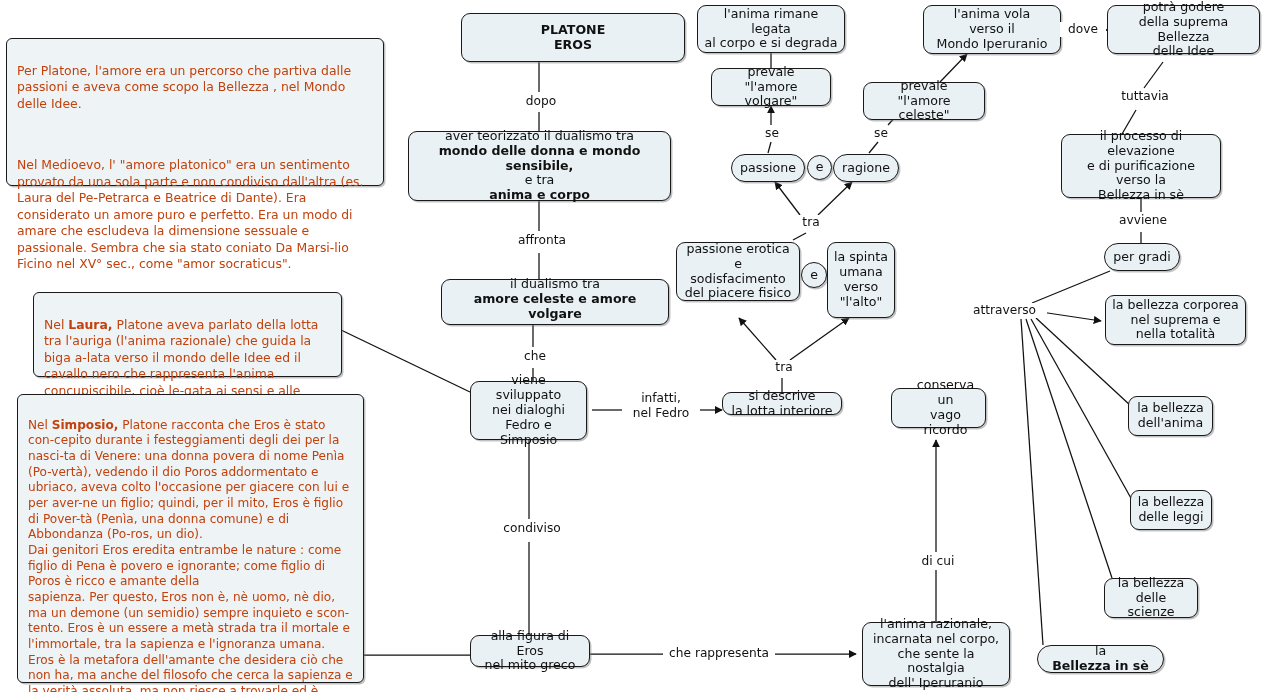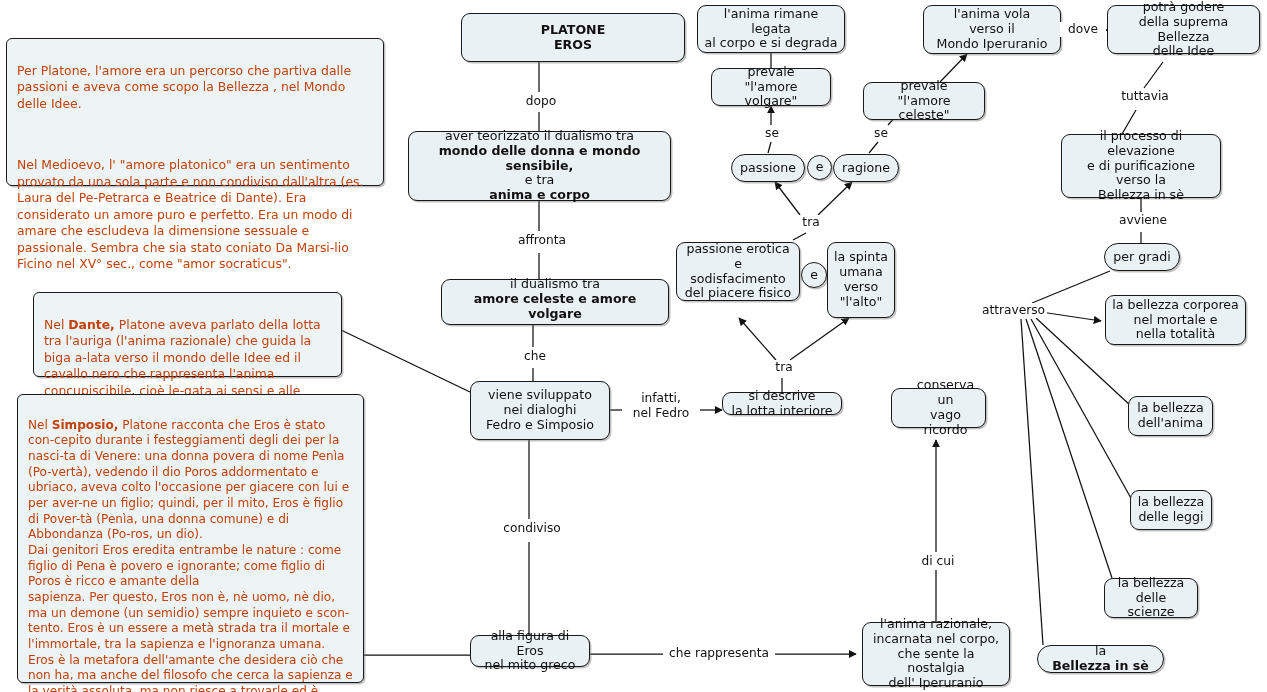--- a/index.html
+++ b/index.html
@@ -144,21 +144,21 @@
     </g>
   </svg>
 
   <div class="textbox" style="left:6px; top:38px; width:378px; height:148px;">
     <div>Per Platone, l'amore era un percorso che partiva dalle passioni e aveva come scopo la Bellezza , nel Mondo delle Idee.</div>
     <div style="height:12px"></div>
     <div>Nel Medioevo, l' "amore platonico" era un sentimento provato da una sola parte e non condiviso dall'altra (es. Laura del Pe-Petrarca e Beatrice di Dante). Era considerato un amore puro e perfetto. Era un modo di amare che escludeva la dimensione sessuale e passionale. Sembra che sia stato coniato Da Marsi-lio Ficino nel XV° sec., come "amor socraticus".</div>
   </div>
 
   <div class="textbox" style="left:33px; top:292px; width:309px; height:85px;">
-    <span>Nel </span><b>Dante,</b><span> Platone aveva parlato della lotta tra l'auriga (l'anima razionale) che guida la biga a-lata verso il mondo delle Idee ed il cavallo nero che rappresenta l'anima concupiscibile, cioè le-gata ai sensi e alle passioni.</span>
+    <span>Nel </span><b>Laura,</b><span> Platone aveva parlato della lotta tra l'auriga (l'anima razionale) che guida la biga a-lata verso il mondo delle Idee ed il cavallo nero che rappresenta l'anima concupiscibile, cioè le-gata ai sensi e alle passioni.</span>
   </div>
 
   <div class="textbox" style="left:17px; top:394px; width:347px; height:289px; font-size:12.1px; line-height:1.295;">
     <span>Nel </span><b>Simposio,</b><span> Platone racconta che Eros è stato con-cepito durante i festeggiamenti degli dei per la nasci-ta di Venere: una donna povera di nome Penìa (Po-vertà), vedendo il dio Poros addormentato e ubriaco, aveva colto l'occasione per giacere con lui e per aver-ne un figlio; quindi, per il mito, Eros è figlio di Pover-tà (Penìa, una donna comune) e di Abbondanza (Po-ros, un dio).
 Dai genitori Eros eredita entrambe le nature : come figlio di Pena è povero e ignorante; come figlio di Poros è ricco e amante della
 sapienza. Per questo, Eros non è, nè uomo, nè dio, ma un demone (un semidio) sempre inquieto e scon-tento. Eros è un essere a metà strada tra il mortale e l'immortale, tra la sapienza e l'ignoranza  umana.
 Eros è la metafora dell'amante che desidera ciò che non ha, ma anche del filosofo che cerca la sapienza e la verità assoluta, ma non riesce a trovarle ed è, quindi, costretto a vagare nelle tenebre dell'ignoranza.</span>
   </div>
 
   <div class="node" style="left:439px; top:13px; width:224px; height:49px; flex-direction:column; justify-content:center;margin-left:22px;">
@@ -177,21 +177,21 @@
 
   <div class="linklabel" style="left:505px; top:233px; width:70px;">affronta</div>
 
   <div class="node" style="left:441px; top:279px; width:228px; height:46px; flex-direction:column; justify-content:flex-end;">
     <span>il dualismo tra</span>
     <span class="hl">amore celeste e amore volgare</span>
   </div>
 
   <div class="linklabel" style="left:508px; top:349px; width:50px;">che</div>
 
-  <div class="node" style="left:470px; top:381px; width:140px; height:59px;">
+  <div class="node" style="left:470px; top:381px; width:117px; height:59px;">
     <span>viene sviluppato
 nei dialoghi
 Fedro e Simposio</span>
   </div>
 
   <div class="linklabel" style="left:622px; top:391px; width:74px;">infatti,
 nel Fedro</div>
 
   <div class="linklabel" style="left:494px; top:521px; width:72px;">condiviso</div>
 
@@ -282,25 +282,25 @@
 verso la
 Bellezza in sè</span>
   </div>
 
   <div class="linklabel" style="left:1108px; top:213px; width:66px;">avviene</div>
 
   <div class="node pill" style="left:1104px; top:243px; width:76px; height:28px;">
     <span>per gradi</span>
   </div>
 
-  <div class="linklabel" style="left:971px; top:303px; width:72px; text-align:right;">attraverso</div>
+  <div class="linklabel" style="left:971px; top:303px; width:72px; text-align:left;">attraverso</div>
 
   <div class="node" style="left:1105px; top:295px; width:141px; height:50px;">
     <span>la bellezza corporea
-nel mortale e
+nel suprema e
 nella totalità</span>
   </div>
 
   <div class="node" style="left:1128px; top:396px; width:85px; height:40px;">
     <span>la bellezza
 dell'anima</span>
   </div>
 
   <div class="node" style="left:1130px; top:490px; width:82px; height:40px;">
     <span>la bellezza

